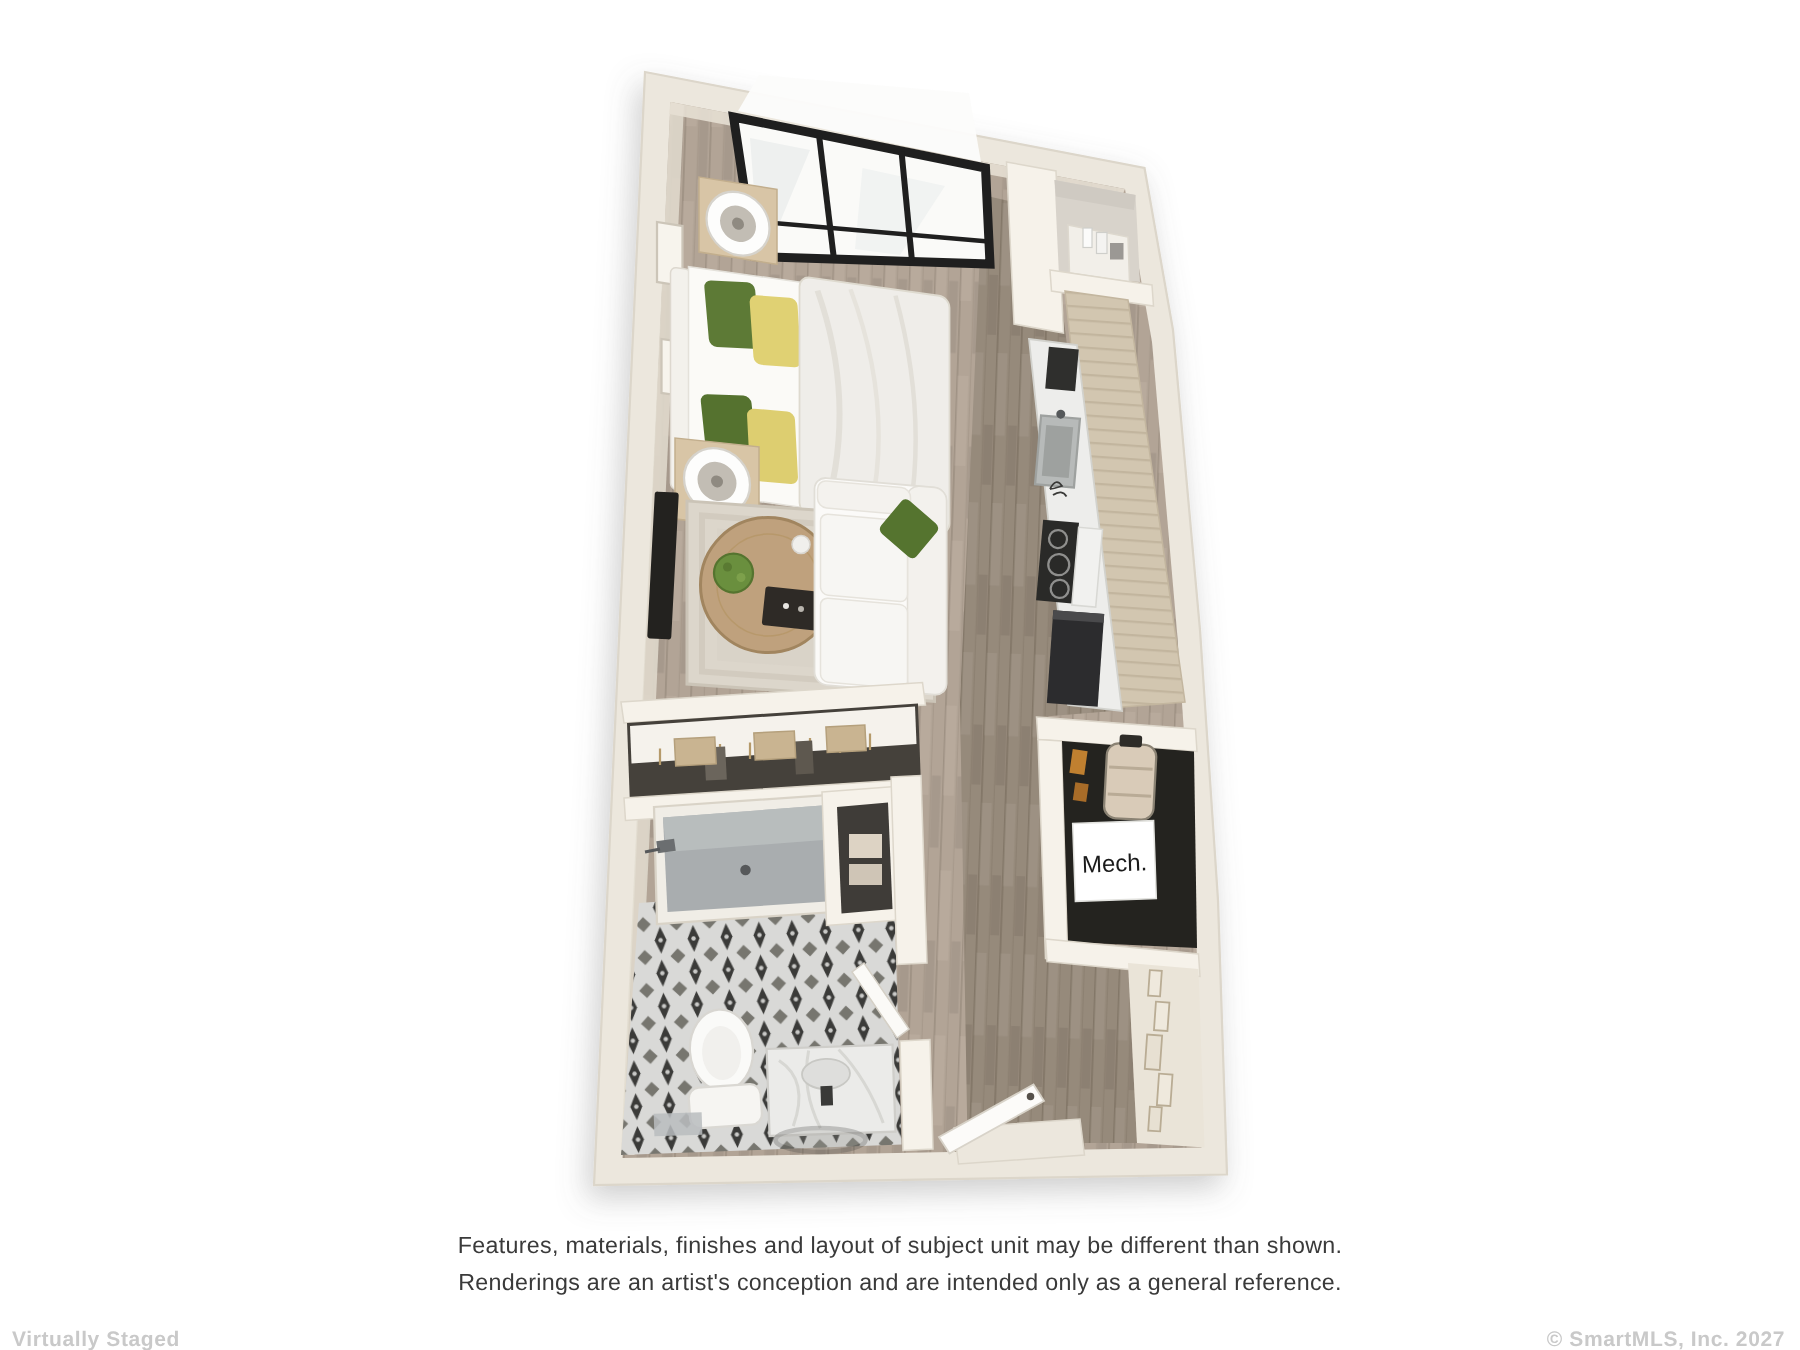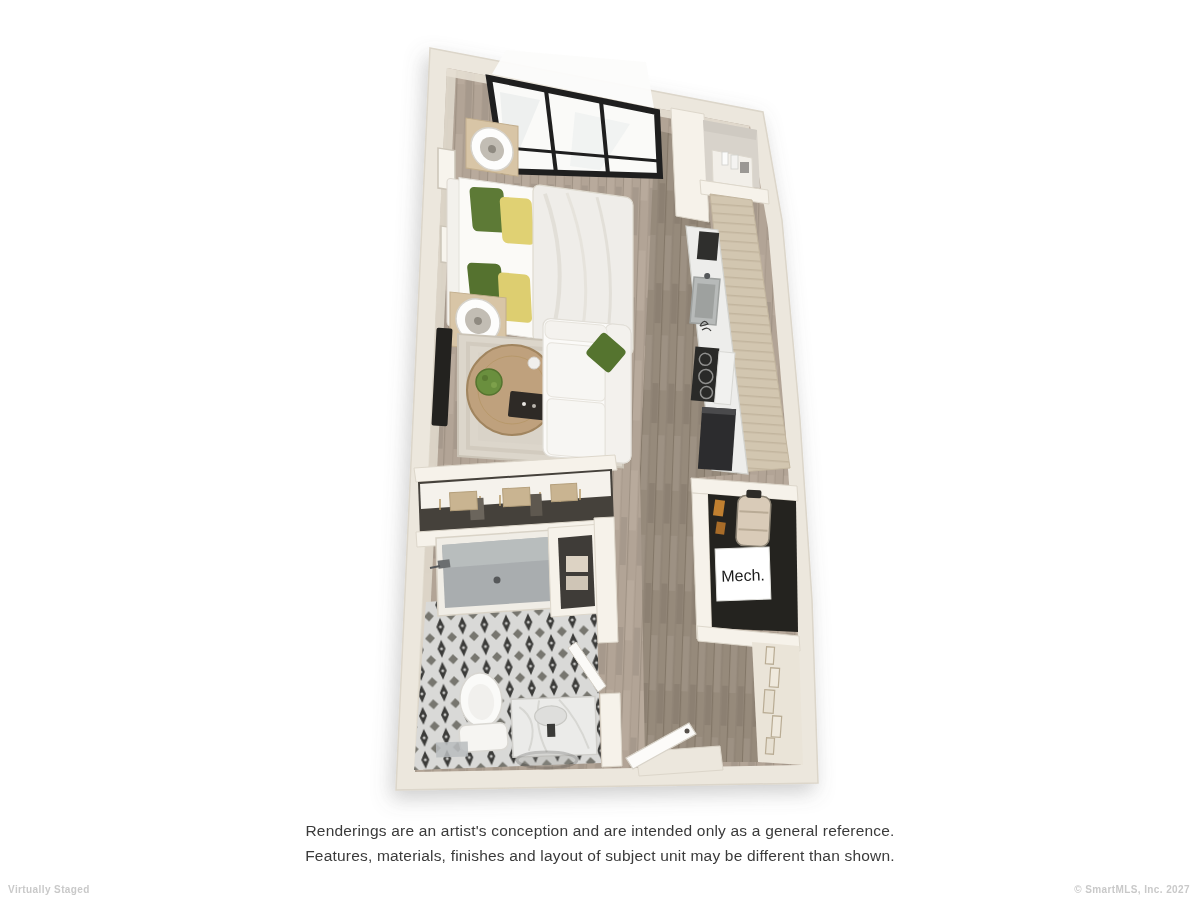--- a/index.html
+++ b/index.html
@@ -1,21 +1,21 @@
 <!DOCTYPE html>
 <html><head>
 <meta charset="utf-8">
 <style>
   html,body{margin:0;padding:0;background:#ffffff;width:1200px;height:900px;overflow:hidden;
     font-family:"Liberation Sans", sans-serif;}
   .stage{position:relative;width:1200px;height:900px;background:#ffffff;}
   .plan-wrap{position:absolute;left:0;top:0;width:1200px;height:900px;}
   .disclaimer{position:absolute;left:0;top:818px;width:1200px;text-align:center;
     color:#3a3a3a;font-size:15.5px;line-height:25px;letter-spacing:.2px;}
-  .wm{position:absolute;top:884px;font-size:10px;font-weight:bold;color:#c9c9c9;letter-spacing:.4px;}
+  .wm{position:absolute;top:884px;font-size:14px;font-weight:bold;color:#c9c9c9;letter-spacing:.4px;}
   .wm-left{left:8px;}
   .wm-right{right:10px;}
 </style>
 </head>
 <body>
 
 <div class="stage">
   <div class="plan-wrap">
     <svg width="1200" height="900" viewBox="0 0 1200 900">
       <defs>
@@ -248,19 +248,19 @@
 
       <g>
         <polygon points="636,752 720,746 723,770 639,776" fill="#ece7dd" stroke="#dcd6ca" stroke-width="1"></polygon>
         <polygon points="626,758 689,723 696,734 633,769" fill="#fcfbf9" stroke="#d8d3c9" stroke-width="1.2"></polygon>
         <circle cx="687" cy="731" r="2.5" fill="#55504a"></circle>
       </g>
     </svg>
   </div>
 
   <div class="disclaimer">
+    <div>Features, materials, finishes and layout of subject unit may be different than shown.</div>
     <div>Renderings are an artist's conception and are intended only as a general reference.</div>
-    <div>Features, materials, finishes and layout of subject unit may be different than shown.</div>
   </div>
 
   <div class="wm wm-left">Virtually Staged</div>
   <div class="wm wm-right">© SmartMLS, Inc.  2027</div>
 </div>
 
 </body></html>

